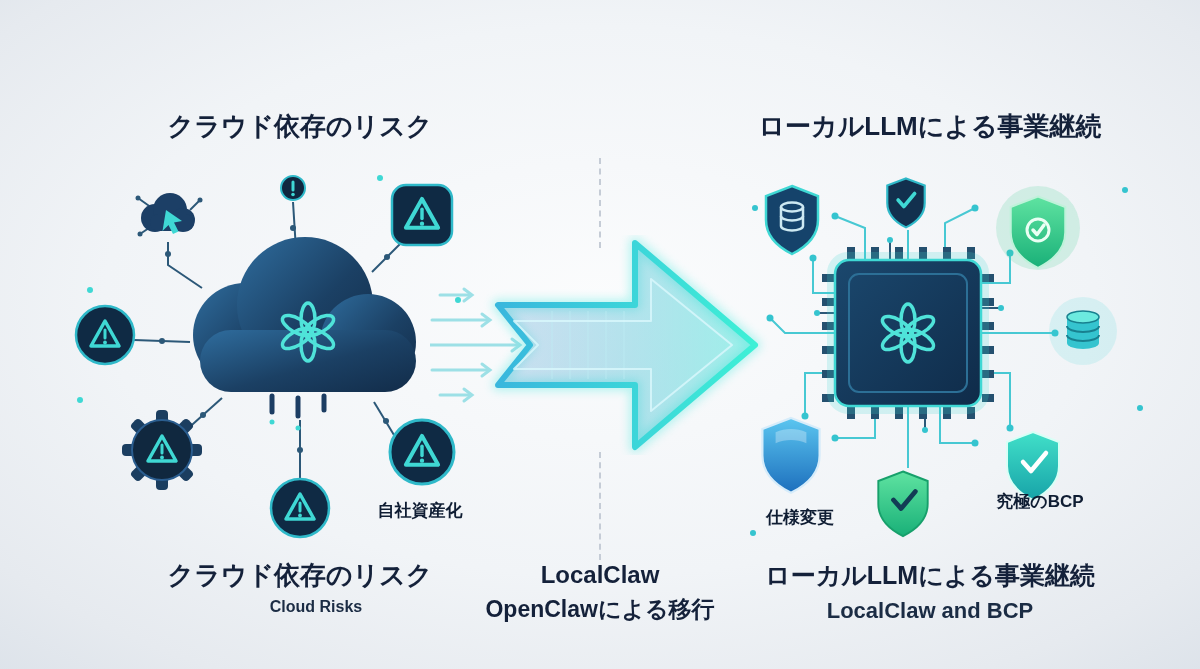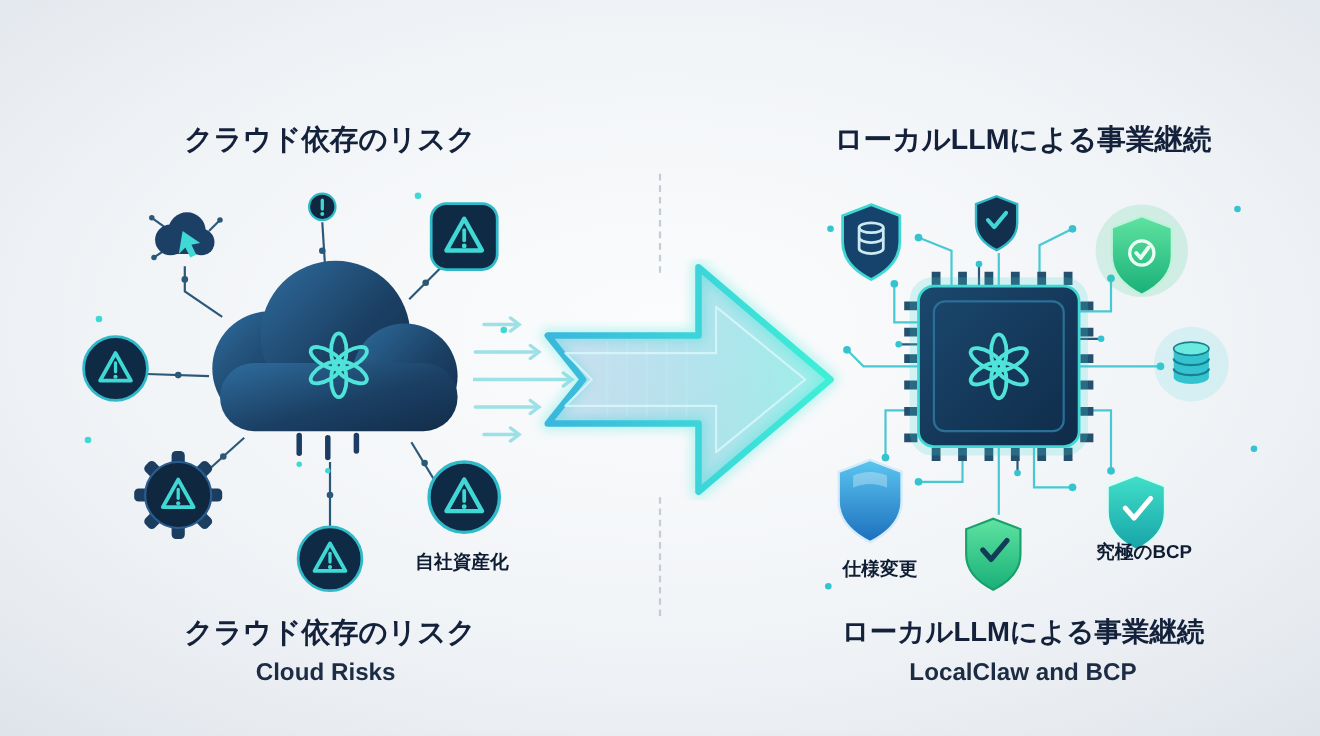--- a/index.html
+++ b/index.html
@@ -19,21 +19,21 @@
   .txt{color:#14213a;text-align:center;line-height:1.15;}
   .title{top:24px;left:0;width:1200px;font-size:38px;font-weight:800;letter-spacing:1px;}
   .heading-left{top:112px;left:60px;width:480px;font-size:26px;font-weight:700;}
   .heading-right{top:112px;left:710px;width:440px;font-size:26px;font-weight:700;}
   .small-label{font-size:17px;font-weight:600;color:#0f1d33;}
   .label-api{top:503px;left:83px;width:170px;}
   .label-spec{top:501px;left:370px;width:100px;}
   .label-asset{top:508px;left:740px;width:120px;}
   .label-bcp{top:492px;left:980px;width:120px;}
   .cap-left-jp{top:561px;left:60px;width:480px;font-size:26px;font-weight:700;}
-  .cap-left-en{top:598px;left:56px;width:480px;font-size:22px;font-weight:600;color:#1b2c44;text-align:center;}
+  .cap-left-en{top:598px;left:76px;width:480px;font-size:16px;font-weight:600;color:#1b2c44;text-align:center;}
   .cap-center-1{top:561px;left:460px;width:280px;font-size:24px;font-weight:700;}
   .cap-center-2{top:596px;left:440px;width:320px;font-size:23px;font-weight:700;}
   .cap-right-jp{top:561px;left:700px;width:460px;font-size:25px;font-weight:700;}
   .cap-right-en{top:598px;left:700px;width:460px;font-size:22px;font-weight:600;color:#1b2c44;}
   .divider{width:0;border-left:2px dashed #c5ccd6;}
   .div-top{left:599px;top:158px;height:90px;}
   .div-bottom{left:599px;top:452px;height:108px;}
   svg{display:block;}
 </style>
 </head>
@@ -333,16 +333,18 @@
       <path d="M-10,0 L-2,9 L13,-9" fill="none" stroke="#ffffff" stroke-width="4.5" stroke-linecap="round" stroke-linejoin="round"></path>
     </g>
   </svg>
 
   <div class="abs txt small-label label-spec">自社資産化</div>
   <div class="abs txt small-label label-asset">仕様変更</div>
   <div class="abs txt small-label label-bcp">究極のBCP</div>
 
   <div class="abs txt cap-left-jp">クラウド依存のリスク</div>
   <div class="abs txt cap-left-en">Cloud Risks</div>
+  <div class="abs txt cap-center-1">LocalClaw</div>
+  <div class="abs txt cap-center-2">OpenClawによる移行</div>
   <div class="abs txt cap-right-jp">ローカルLLMによる事業継続</div>
   <div class="abs txt cap-right-en">LocalClaw and BCP</div>
 
 </div>
 
 </body></html>

